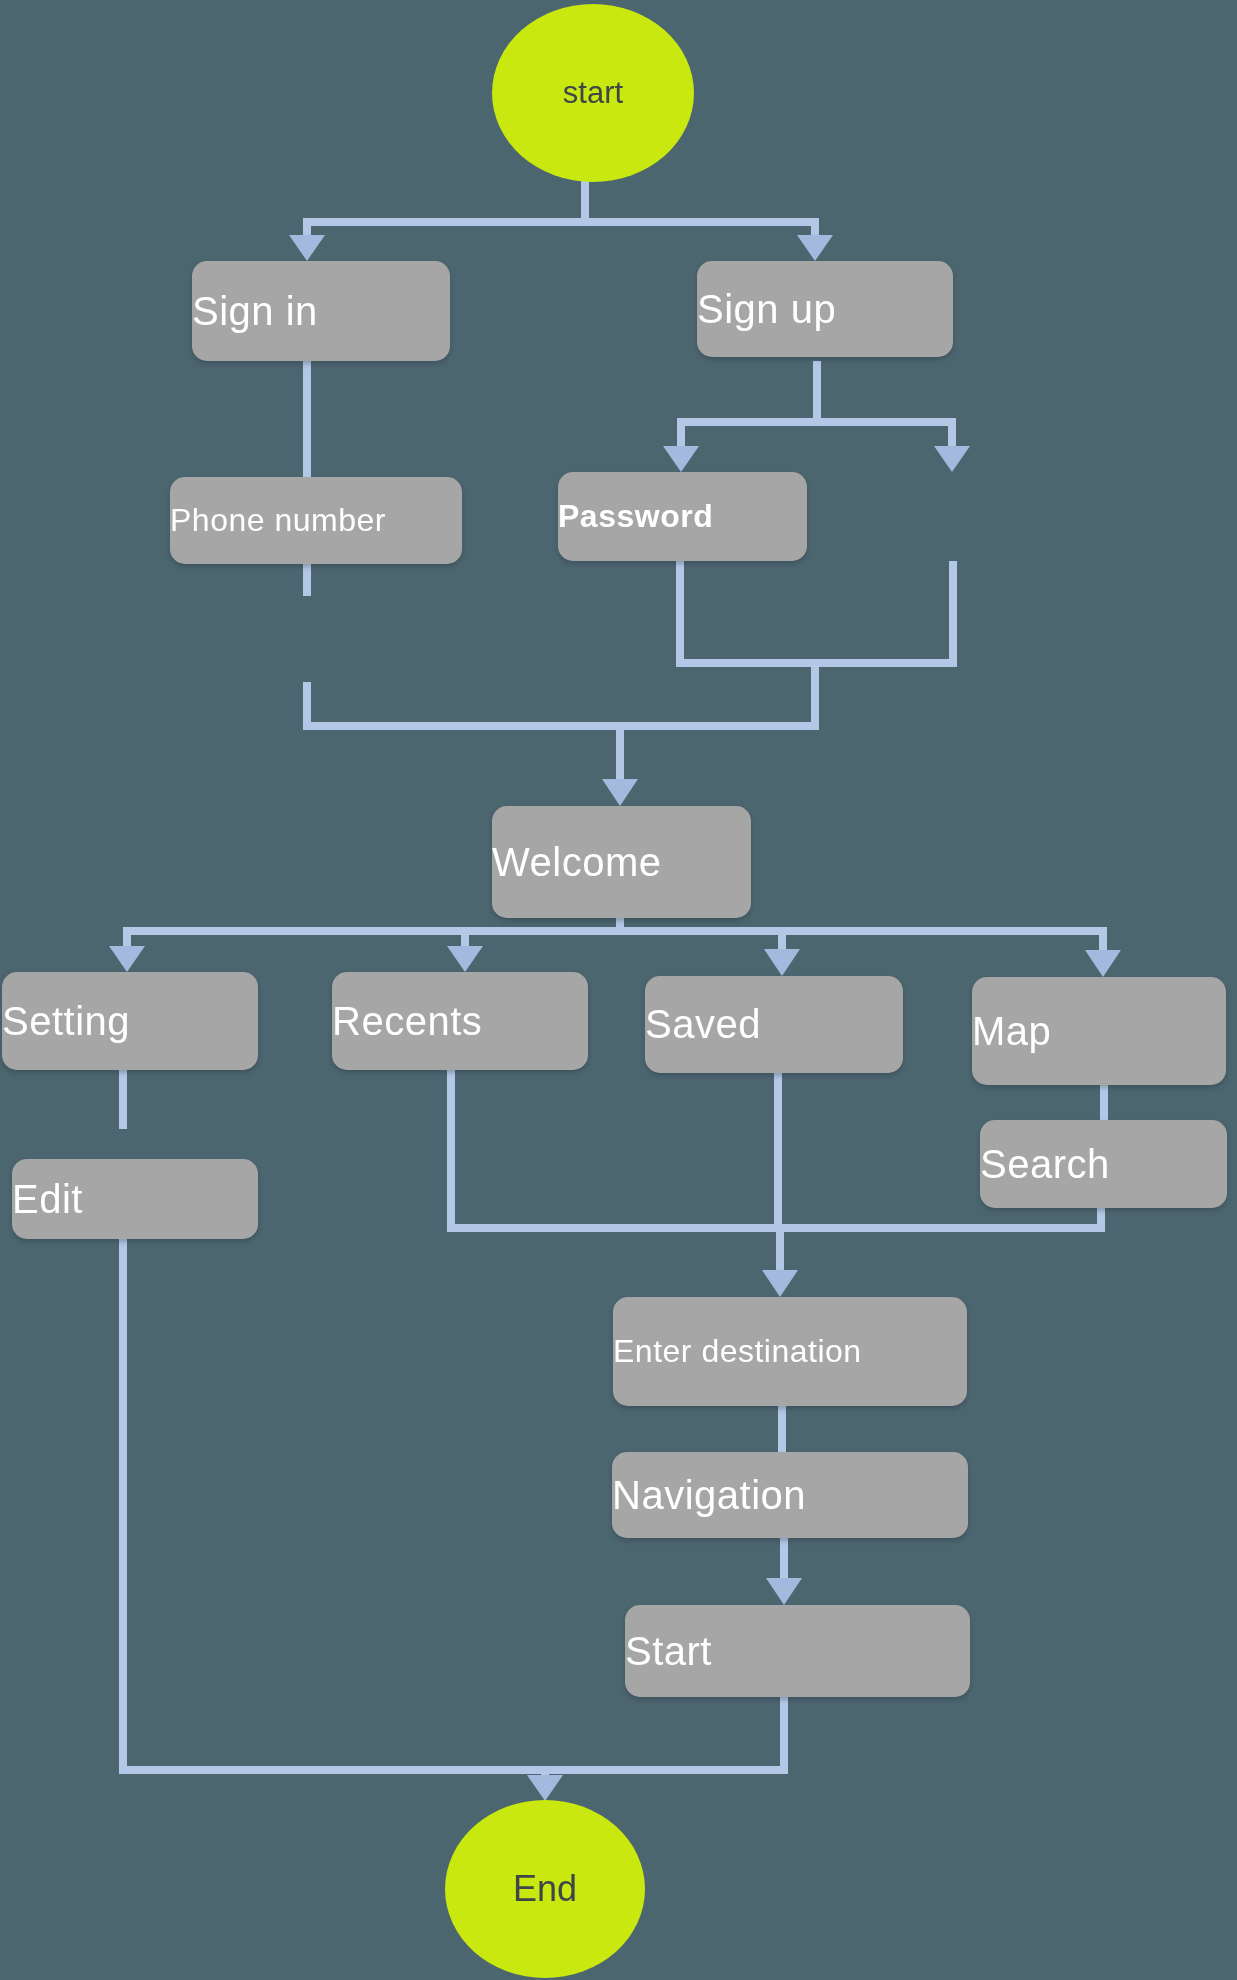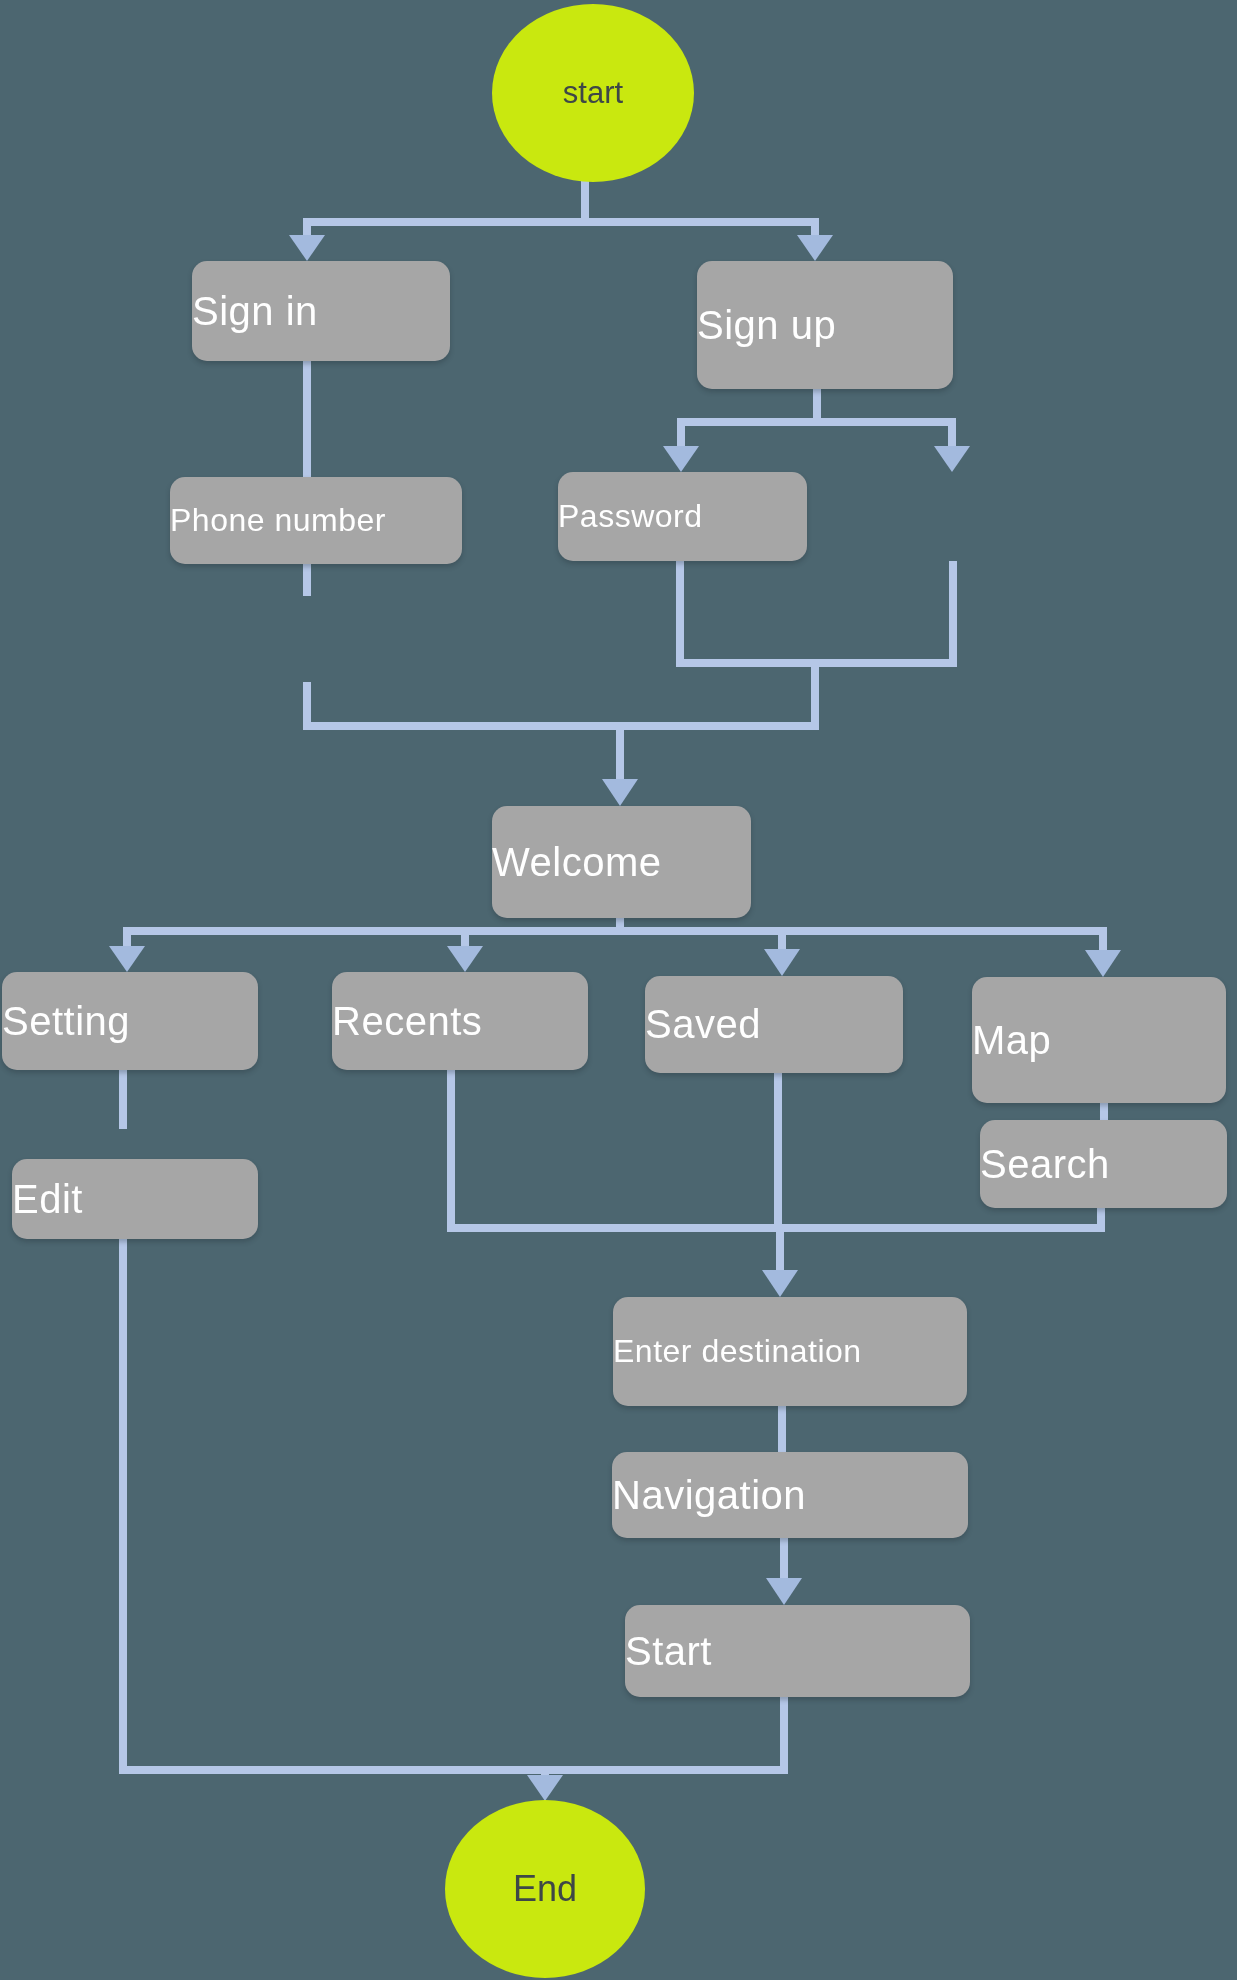--- a/index.html
+++ b/index.html
@@ -112,51 +112,51 @@
   </div>
 
   <div class="terminator end" style="left:445px;top:1800px;width:200px;height:178px;">
     <span>End</span>
   </div>
 
   <div class="node" style="left:192px;top:261px;width:258px;height:100px;">
     <span>Sign in</span>
   </div>
 
-  <div class="node" style="left:697px;top:261px;width:256px;height:128px;">
+  <div class="node" style="left:697px;top:261px;width:256px;height:96px;">
     <span>Sign up</span>
   </div>
 
   <div class="node small" style="left:170px;top:477px;width:292px;height:87px;">
     <span>Phone number</span>
   </div>
 
 
-  <div class="node small" style="left:558px;top:472px;width:249px;height:89px;">
+  <div class="node small" style="left:558px;top:472px;width:249px;height:89px;font-weight:bold;">
     <span>Password</span>
   </div>
 
 
   <div class="node" style="left:492px;top:806px;width:259px;height:112px;">
     <span>Welcome</span>
   </div>
 
   <div class="node" style="left:2px;top:972px;width:256px;height:98px;">
     <span>Setting</span>
   </div>
 
   <div class="node" style="left:332px;top:972px;width:256px;height:98px;">
     <span>Recents</span>
   </div>
 
   <div class="node" style="left:645px;top:976px;width:258px;height:97px;">
     <span>Saved</span>
   </div>
 
-  <div class="node" style="left:972px;top:977px;width:254px;height:126px;">
+  <div class="node" style="left:972px;top:977px;width:254px;height:108px;">
     <span>Map</span>
   </div>
 
   <div class="node" style="left:12px;top:1159px;width:246px;height:80px;">
     <span>Edit</span>
   </div>
 
   <div class="node" style="left:980px;top:1120px;width:247px;height:88px;">
     <span>Search</span>
   </div>

